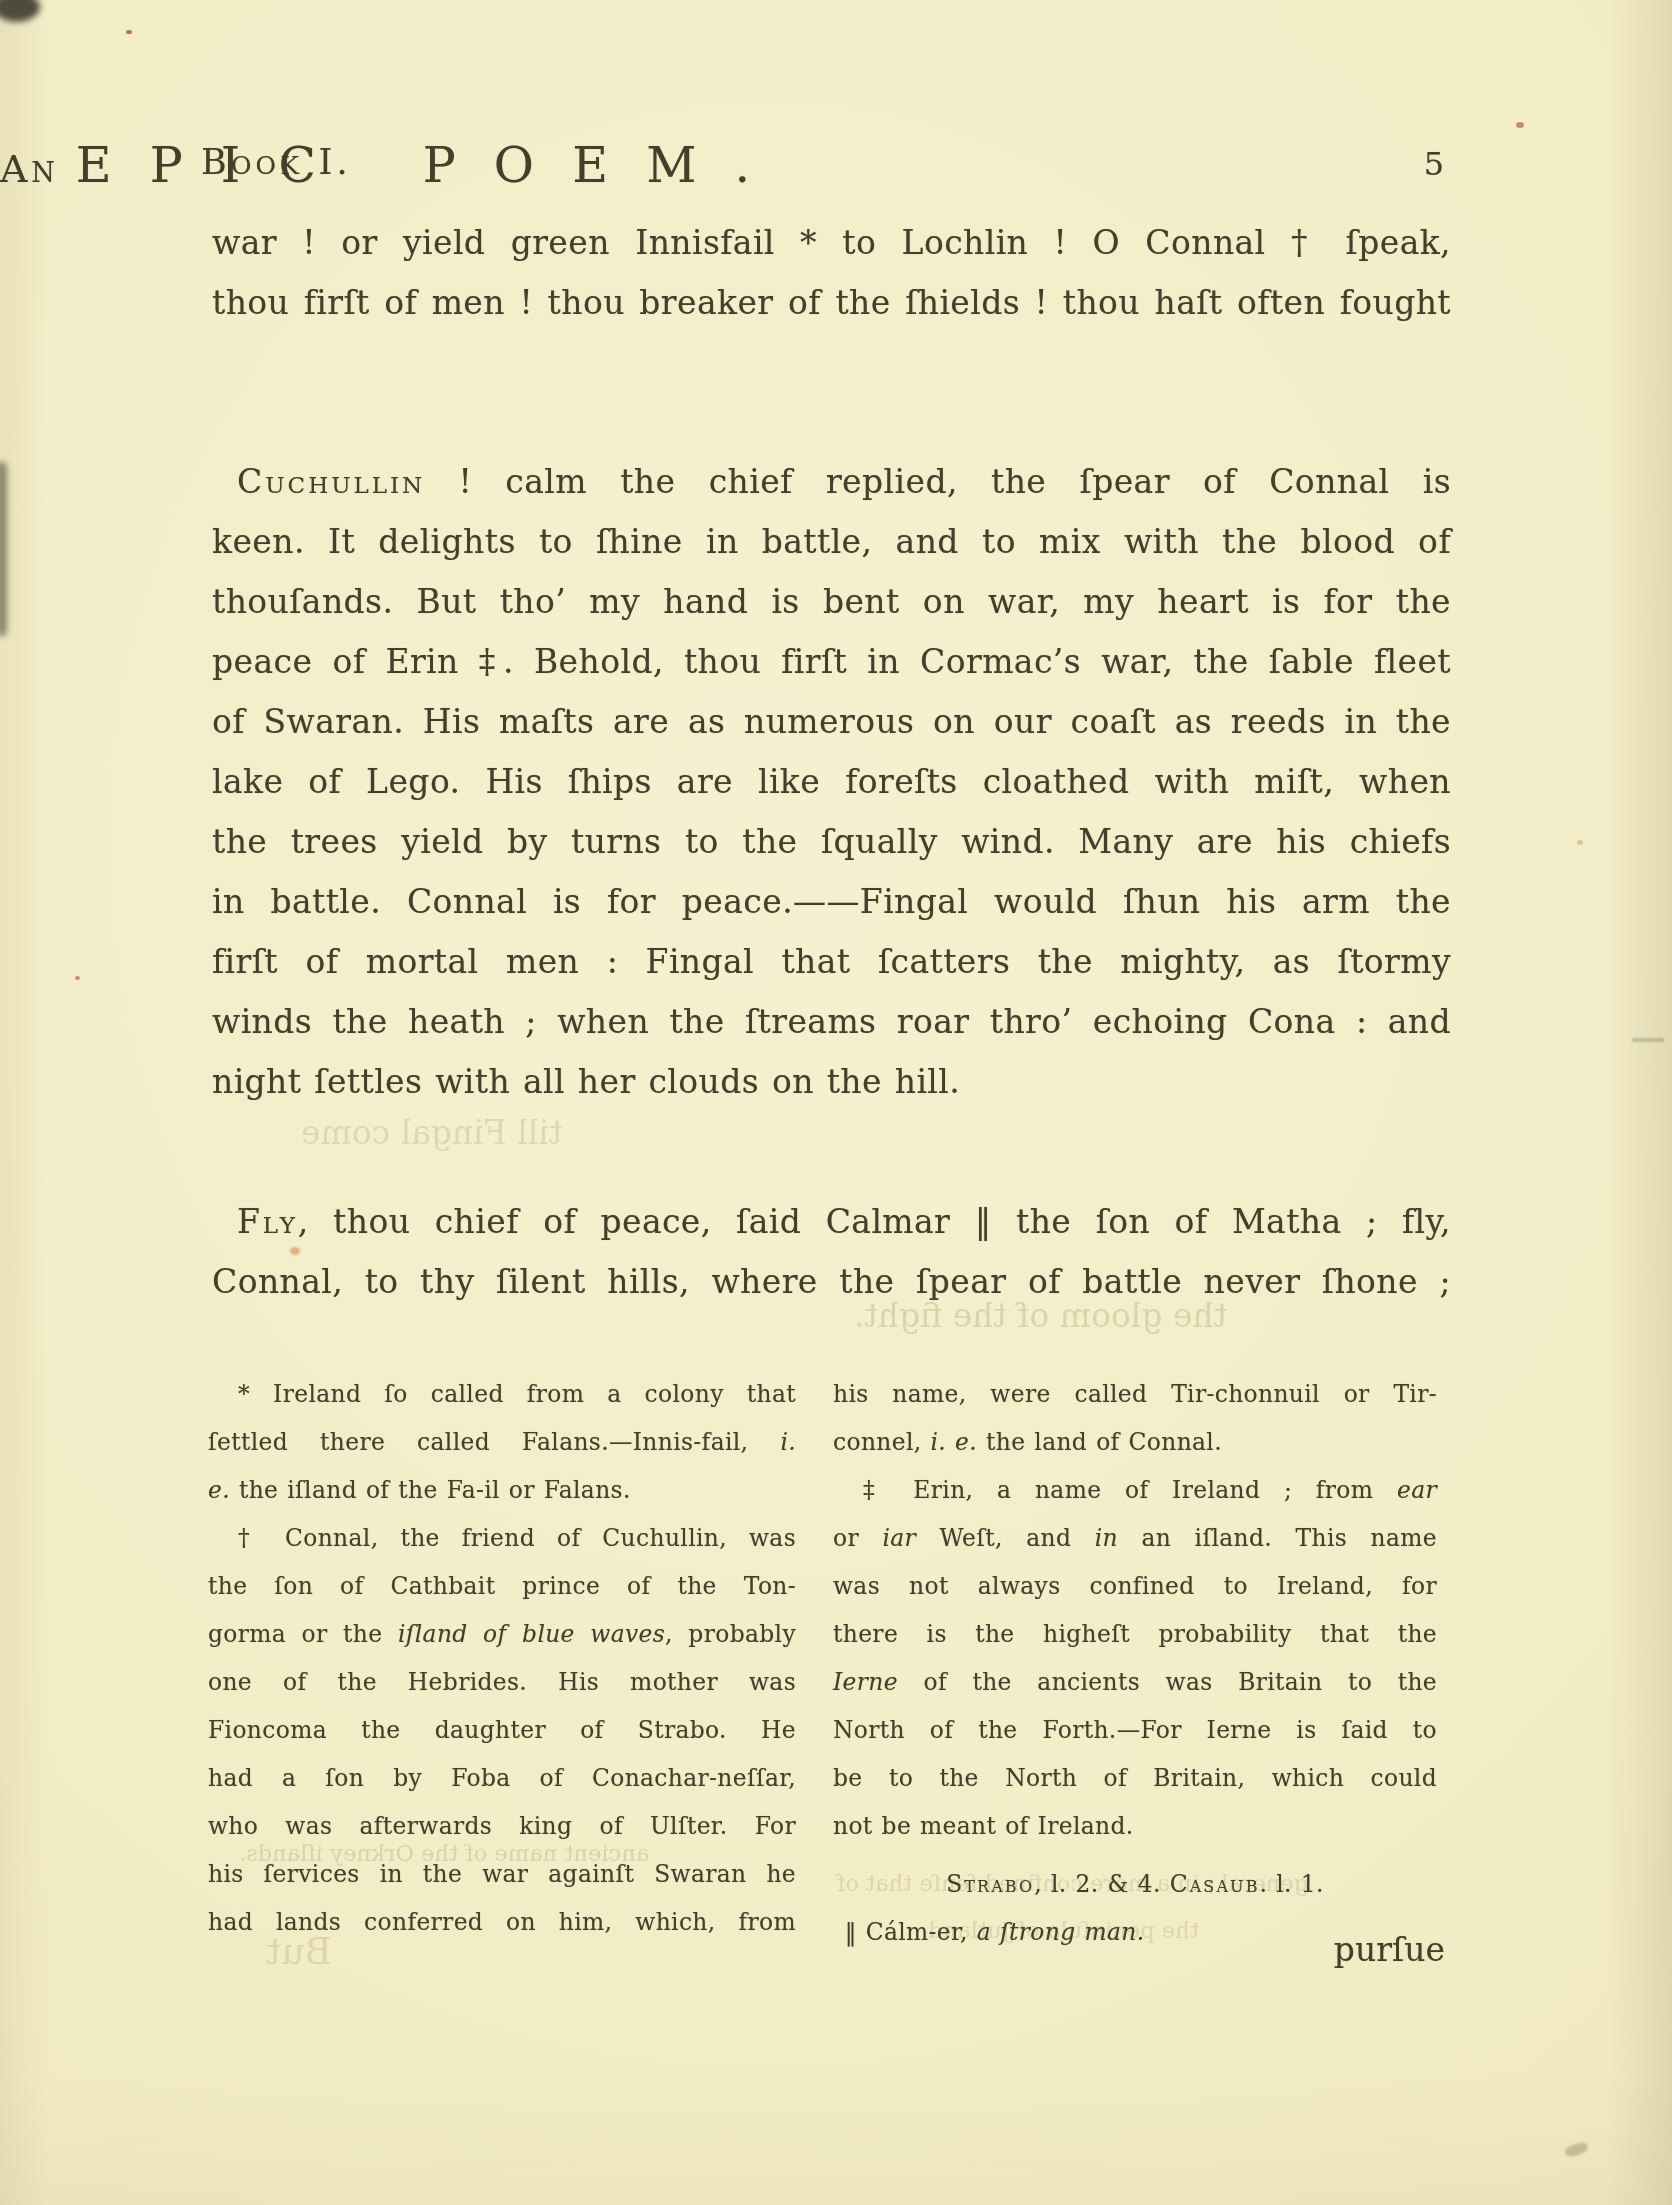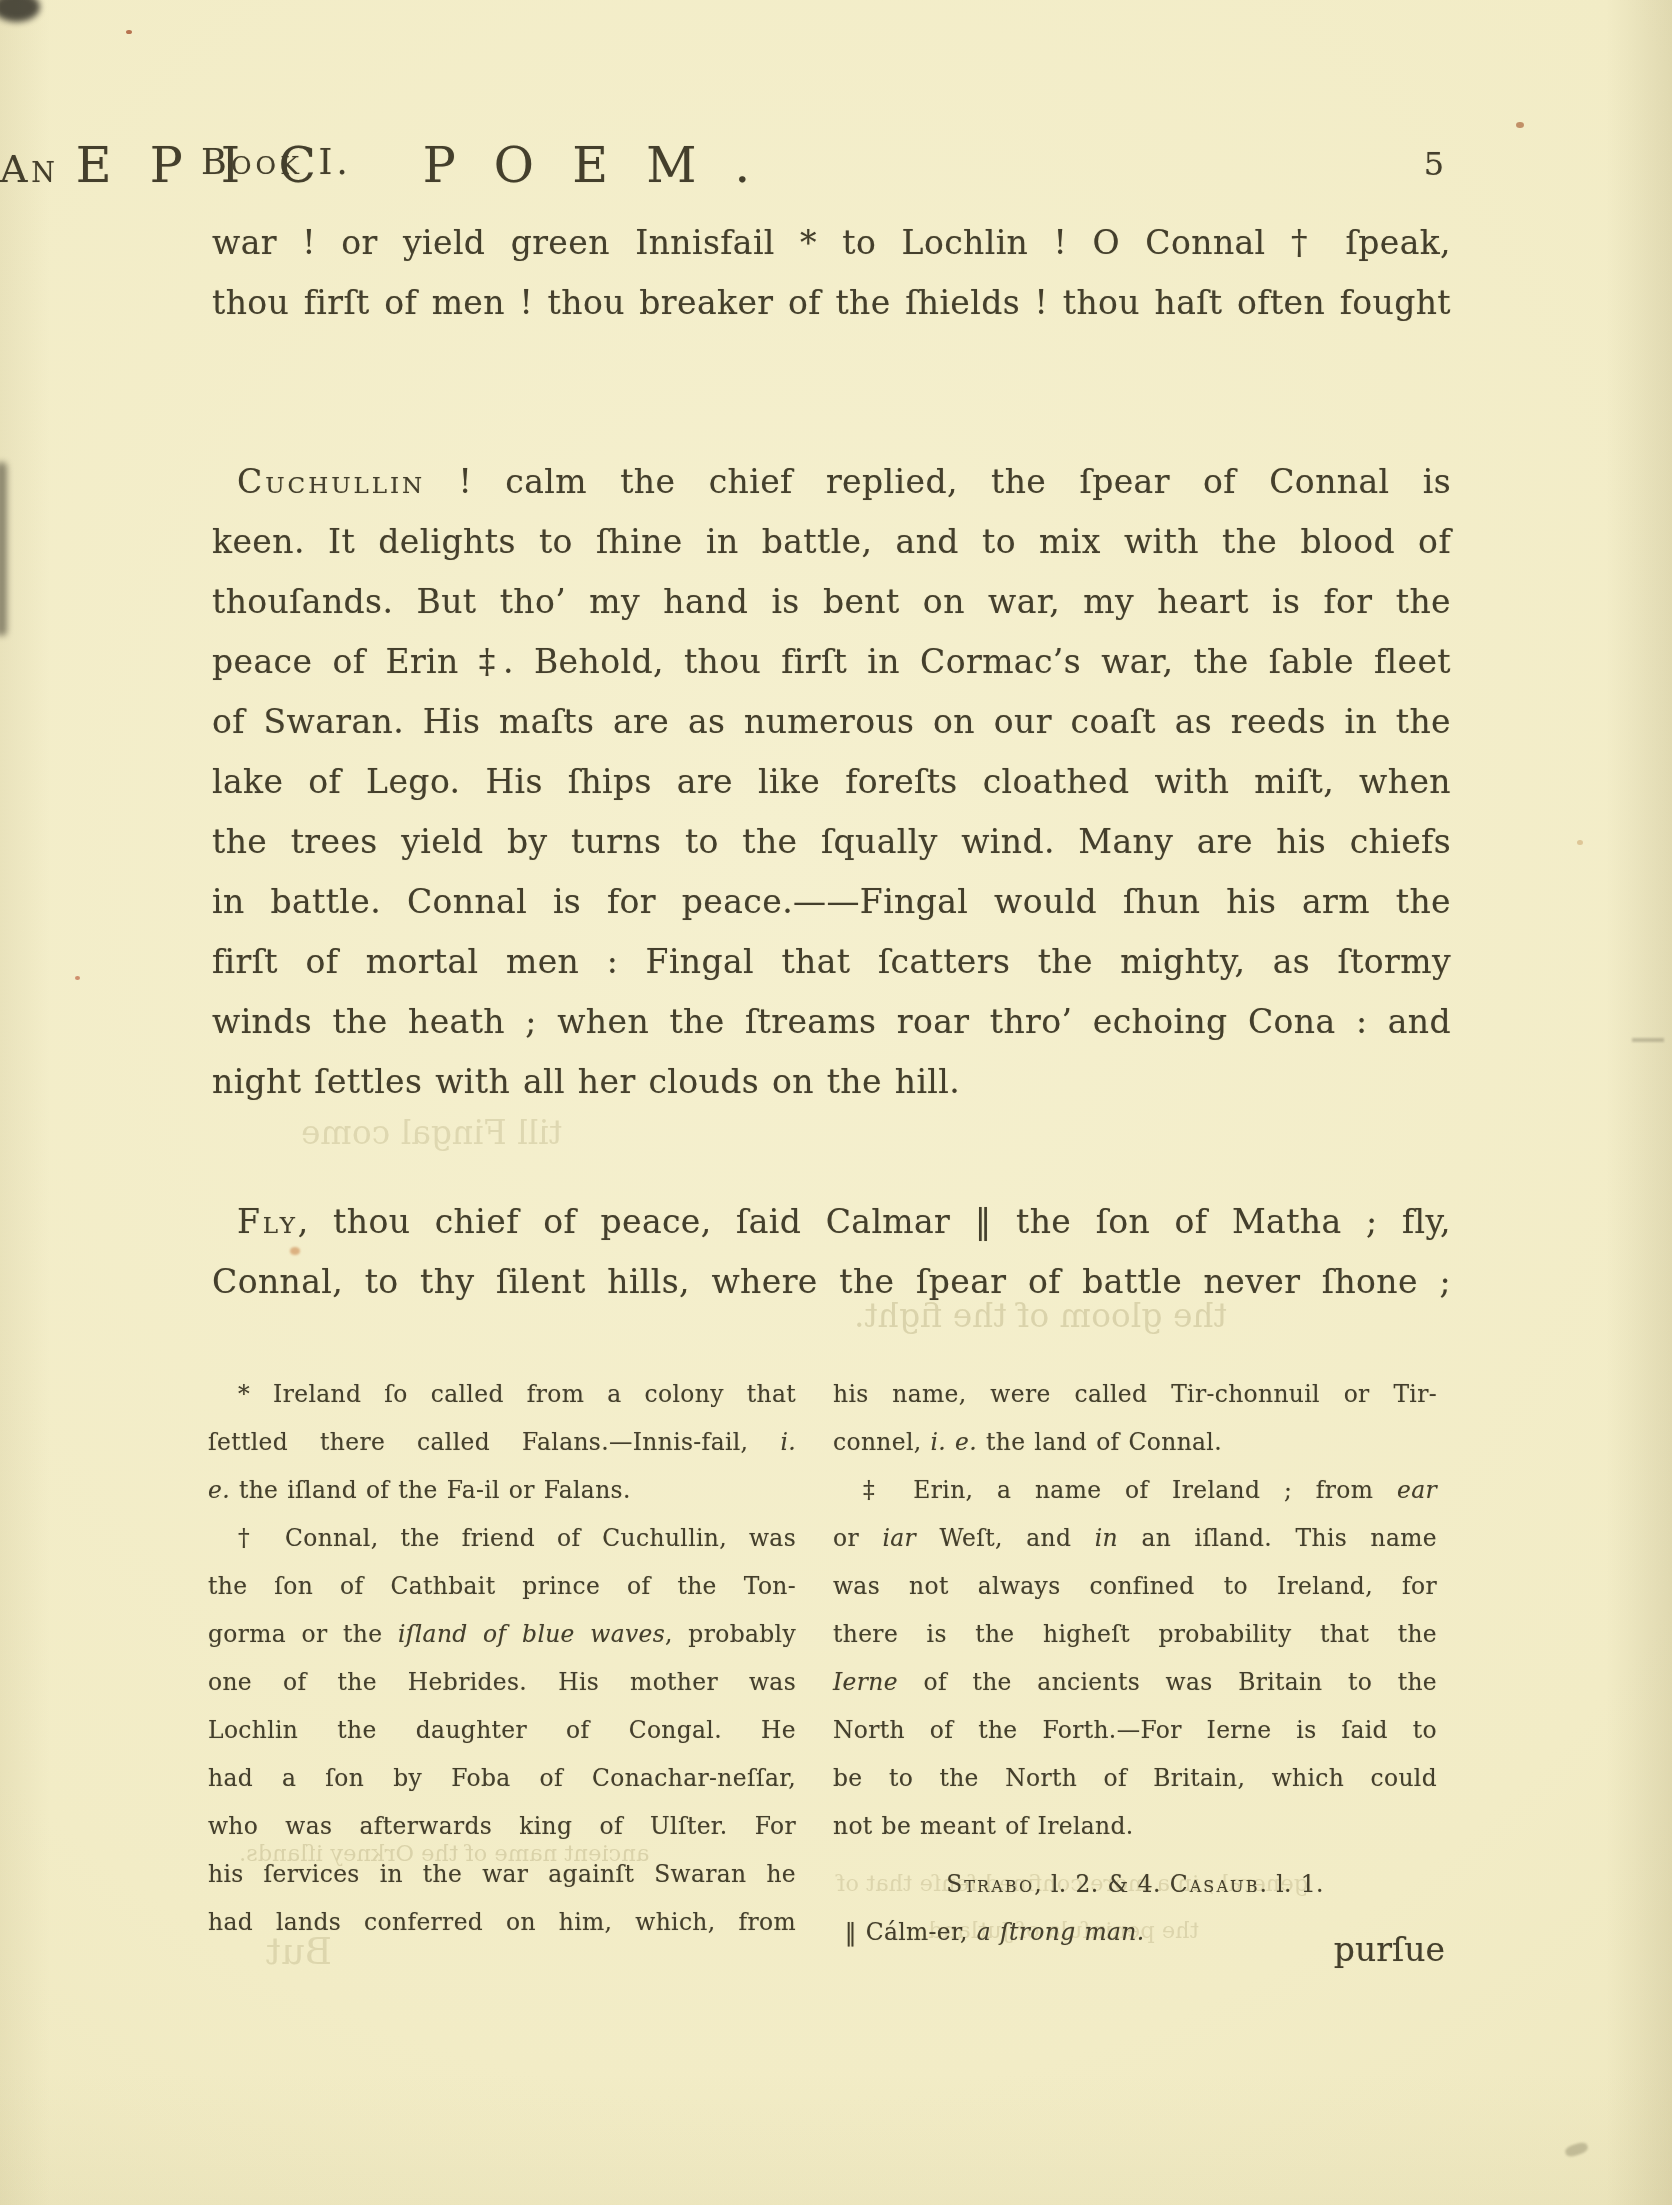--- a/index.html
+++ b/index.html
@@ -124,21 +124,21 @@
     </div>
 
   <div class="fn fn-left">
       <div class="line indent"><span>* Ireland ſo called from a colony that</span></div>
       <div class="line"><span>ſettled there called Falans.—Innis-fail, </span><span class="i">i.</span></div>
       <div class="line last"><span class="i">e.</span><span> the iſland of the Fa-il or Falans.</span></div>
       <div class="line indent"><span>† Connal, the friend of Cuchullin, was</span></div>
       <div class="line"><span>the ſon of Cathbait prince of the Ton-</span></div>
       <div class="line"><span>gorma or the </span><span class="i">iſland of blue waves</span><span>, probably</span></div>
       <div class="line"><span>one of the Hebrides.  His mother was</span></div>
-      <div class="line"><span>Lochlin the daughter of Congal.  He</span></div>
+      <div class="line"><span>Fioncoma the daughter of Strabo.  He</span></div>
       <div class="line"><span>had a ſon by Foba of Conachar-neſſar,</span></div>
       <div class="line"><span>who was afterwards king of Ulſter.  For</span></div>
       <div class="line"><span>his ſervices in the war againſt Swaran he</span></div>
       <div class="line"><span>had lands conferred on him, which, from</span></div>
     </div>
   <div class="fn fn-right">
       <div class="line"><span>his name, were called Tir-chonnuil or Tir-</span></div>
       <div class="line last"><span>connel, </span><span class="i">i. e.</span><span> the land of Connal.</span></div>
       <div class="line indent"><span>‡ Erin, a name of Ireland ; from </span><span class="i">ear</span></div>
       <div class="line"><span>or </span><span class="i">iar</span><span> Weſt, and </span><span class="i">in</span><span> an iſland.  This name</span></div>

